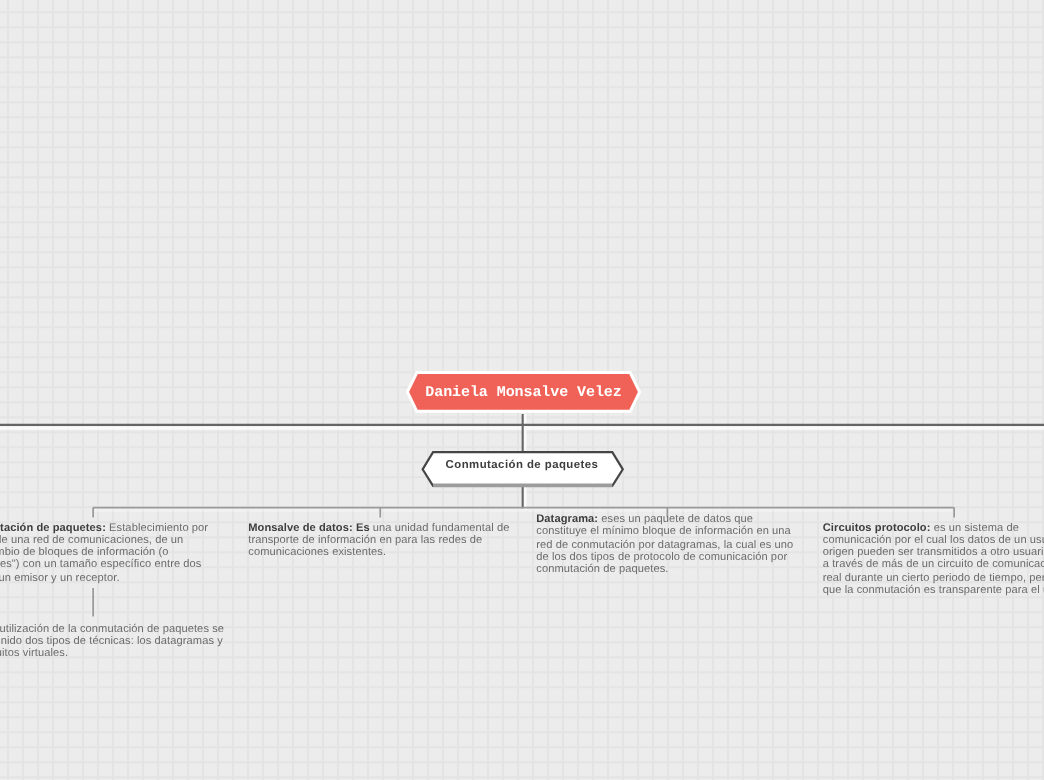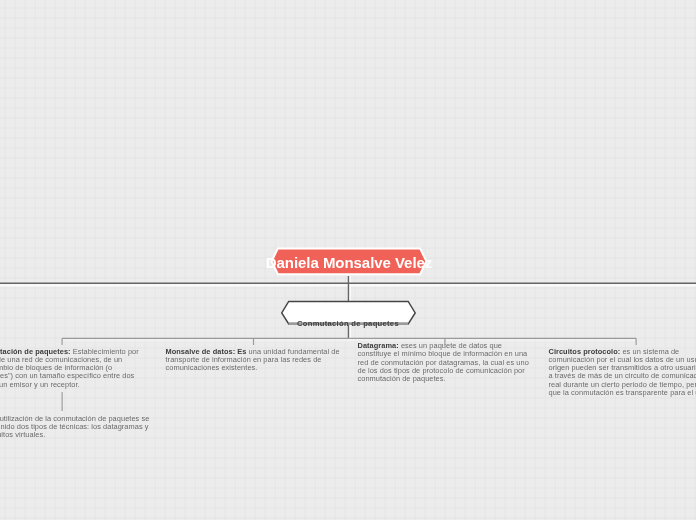--- a/index.html
+++ b/index.html
@@ -13,22 +13,22 @@
     background-size:10px 10px;
     background-position:4.7px 7.5px;
   }
   .layer{position:absolute;left:0;top:0;}
   .hex{position:absolute;}
   .txt{position:absolute;color:#6a6a6a;font-size:7.4px;line-height:8.3px;
        letter-spacing:0.06px;transform:translateZ(0);}
   .txt b{color:#3d3d3d;font-weight:bold;}
   .lbl{position:absolute;display:flex;align-items:center;justify-content:center;
        transform:translateZ(0);white-space:nowrap;}
-  .root-lbl{color:#ffffff;font-weight:bold;font-size:15px;letter-spacing:-0.05px;
-            font-family:Liberation Sans, sans-serif;}
+  .root-lbl{color:#ffffff;font-weight:bold;font-size:10px;letter-spacing:-0.05px;
+            font-family:Liberation Mono, monospace;}
   .topic-lbl{color:#3d3d3d;font-weight:bold;font-size:7.6px;letter-spacing:0.3px;}
 </style>
 </head>
 <body>
 
 <div id="canvas">
 
   <svg class="layer" width="696" height="520">
     <g stroke="#ffffff" stroke-width="2.2" fill="none" opacity="0.75">
       <path d="M0,285.4 H696"></path>
@@ -42,21 +42,21 @@
 
   <svg class="hex" style="left:266px;top:240.6px;" width="166" height="40" viewBox="0 0 166 40">
     <polygon points="5.6,20.3 11.9,7.4 154.1,7.4 160.4,20.3 154.1,33.2 11.9,33.2" fill="#f06257" stroke="#ffffff" stroke-width="2.0"></polygon>
   </svg>
   <div class="lbl root-lbl" style="left:266px;top:242.3px;width:166px;height:40px;">Daniela Monsalve Velez</div>
 
   <svg class="hex" style="left:278px;top:298px;" width="140" height="30" viewBox="0 0 140 30">
     <polygon points="3.75,14.9 10.7,3.45 130.2,3.45 137.2,14.9 130.2,25.9 10.7,25.9" fill="#ffffff" stroke="#454545" stroke-width="1.45"></polygon>
     <path d="M10.7,25.6 H130.2" fill="none" stroke="#9c9c9c" stroke-width="2.6"></path>
   </svg>
-  <div class="lbl topic-lbl" style="left:278px;top:308px;width:140px;height:30px;">Conmutación de paquetes</div>
+  <div class="lbl topic-lbl" style="left:278px;top:294px;width:140px;height:30px;">Conmutación de paquetes</div>
 
   <svg class="layer" width="696" height="520">
     <g stroke="#ffffff" stroke-width="2.4" fill="none" opacity="0.33">
       <path d="M61.9,340.0 H636.3"></path>
       <path d="M62.1,338.4 V345"></path>
       <path d="M253.5,338.4 V345"></path>
       <path d="M444.9,338.4 V345"></path>
       <path d="M636.1,338.4 V345"></path>
       <path d="M62.1,392 V411"></path>
     </g>

